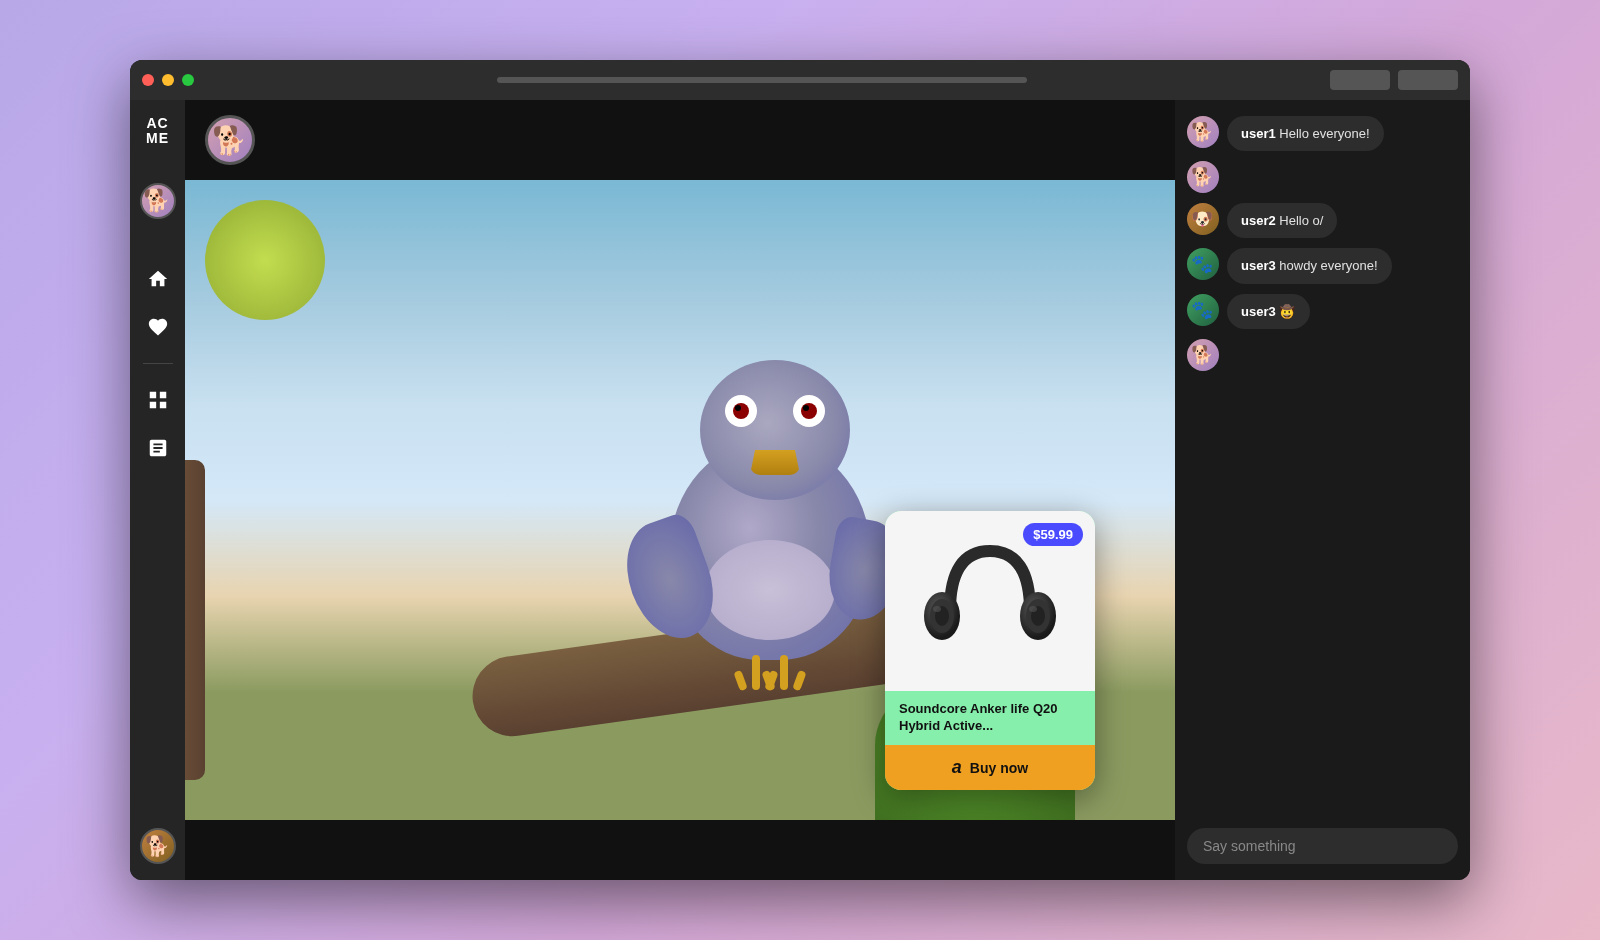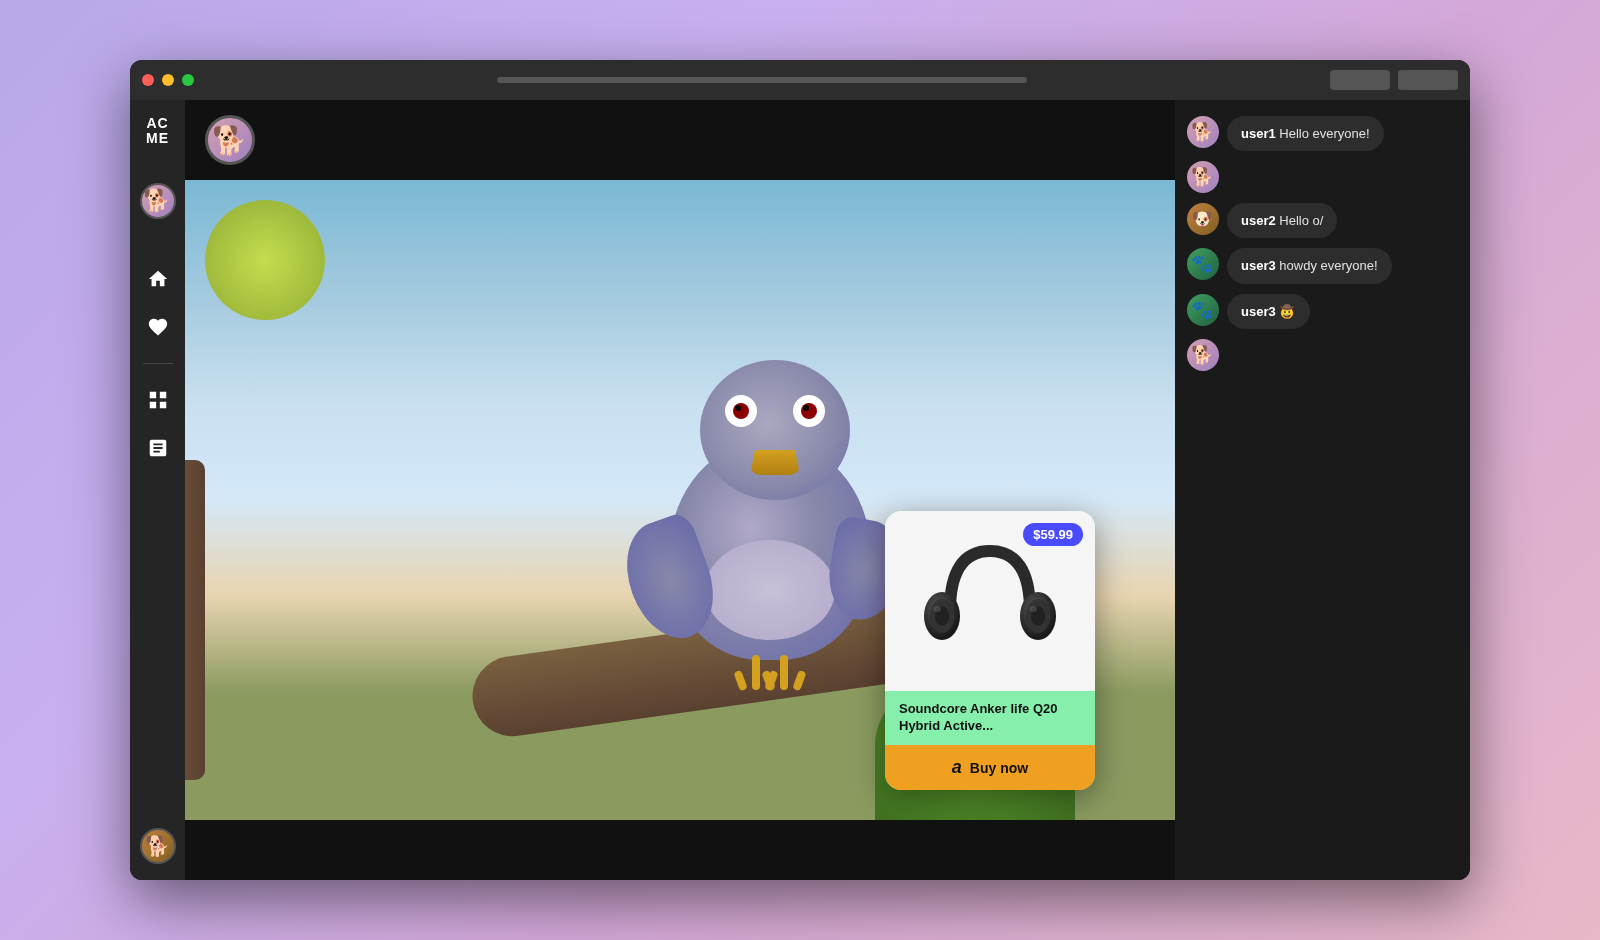--- a/index.html
+++ b/index.html
@@ -746,16 +746,19 @@
           </div>
         </div>
 
         <div class="chat-message">
           <div class="chat-avatar user1">
             <span style="font-size:18px">🐕</span>
           </div>
         </div>
       </div>
 
+      <div class="chat-input-area">
+        <input type="text" class="chat-input" placeholder="Say something" style="">
+      </div>
     </div>
 
   </div>
 </div>
 
 </body></html>

